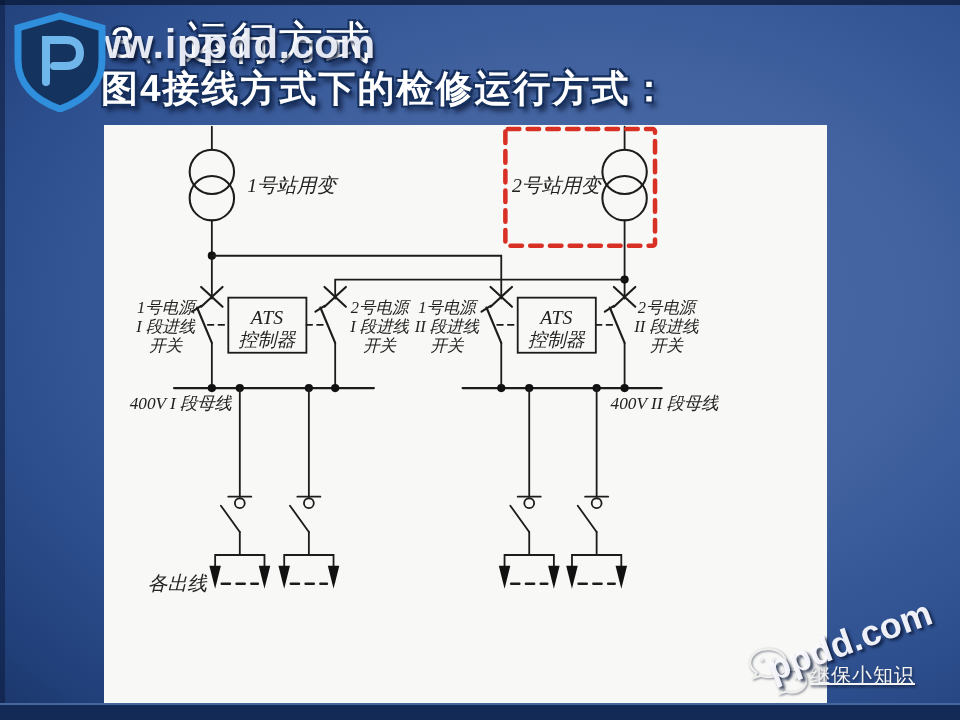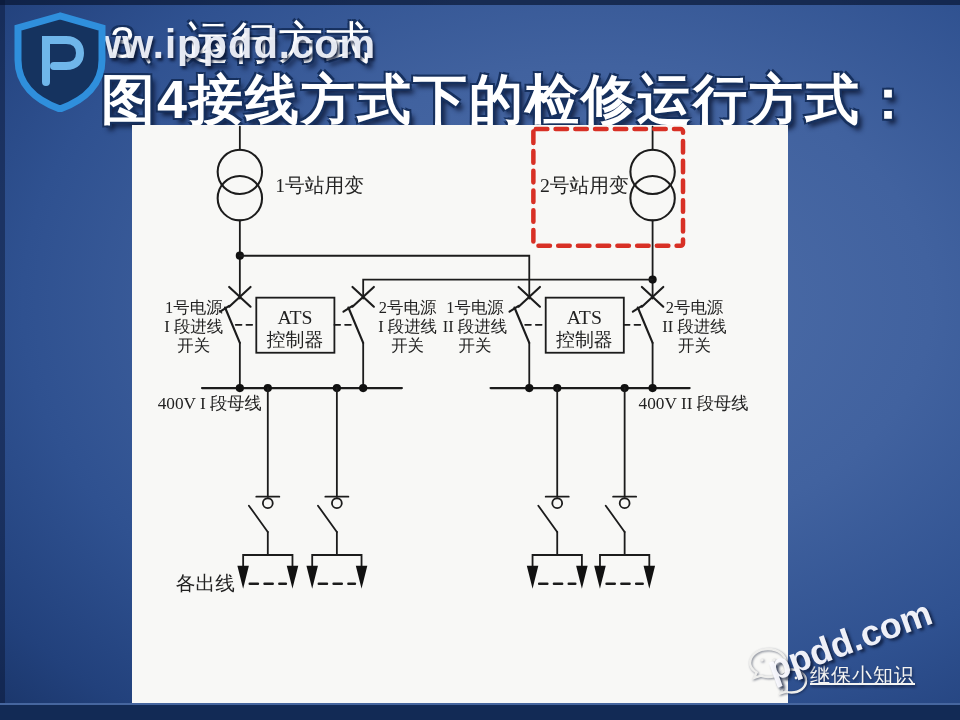--- a/index.html
+++ b/index.html
@@ -9,29 +9,29 @@
     background:radial-gradient(ellipse at 62% 42%, #4e6ea9 0%, #41629f 40%, #2f5190 68%, #22417c 88%, #1a3569 100%);
   }
   .edge-top{position:absolute;left:0;top:0;width:100%;height:5px;background:rgba(8,20,48,.68);}
   .edge-left{position:absolute;left:0;top:0;width:5px;height:100%;background:rgba(8,20,48,.45);}
   .edge-bottom{position:absolute;left:0;top:703px;width:100%;height:17px;background:#122a55;border-top:2px solid #46669f;}
   .title{
     position:absolute;left:110px;top:13px;font-size:45px;font-weight:normal;color:#ffffff;letter-spacing:2px;white-space:nowrap;
     text-shadow:-2px -2px 0 #16305e,2px -2px 0 #16305e,-2px 2px 0 #16305e,2px 2px 0 #16305e,4px 5px 5px rgba(8,18,45,.85);
   }
   .subtitle{
-    position:absolute;left:101px;top:64px;font-size:54px;font-weight:bold;color:#ffffff;letter-spacing:2px;white-space:nowrap;
+    position:absolute;left:101px;top:64px;font-size:37px;font-weight:bold;color:#ffffff;letter-spacing:2px;white-space:nowrap;
     text-shadow:-2px -2px 0 #16305e,2px -2px 0 #16305e,-2px 2px 0 #16305e,2px 2px 0 #16305e,4px 5px 5px rgba(8,18,45,.85);
   }
   .wm-top{
     position:absolute;left:58px;top:22px;font-size:40px;font-weight:bold;letter-spacing:1px;white-space:nowrap;
     color:rgba(246,249,255,.92);text-shadow:2px 3px 3px rgba(10,22,52,.85);z-index:6;
   }
   .logo{position:absolute;left:8px;top:12px;z-index:7;}
-  .paper{position:absolute;left:132px;top:125px;width:656px;height:578px;background:#f8f8f6;}
+  .paper{position:absolute;left:104px;top:125px;width:723px;height:578px;background:#f8f8f6;font-style:italic;}
   .dtext{font-family:"Liberation Serif","DejaVu Serif",serif;fill:#222222;}
   .footer-brand{
     position:absolute;left:810px;top:662px;font-size:20px;color:#f4f4f2;letter-spacing:1px;white-space:nowrap;z-index:9;
     text-shadow:1px 2px 3px rgba(15,25,55,.75);
     text-decoration:underline;
   }
   .wm-diag{
     position:absolute;left:776px;top:648px;font-size:36px;font-weight:bold;white-space:nowrap;z-index:10;
     color:rgba(250,250,255,.95);text-shadow:2px 3px 3px rgba(10,22,52,.8);
     transform:rotate(-20deg);transform-origin:left bottom;

